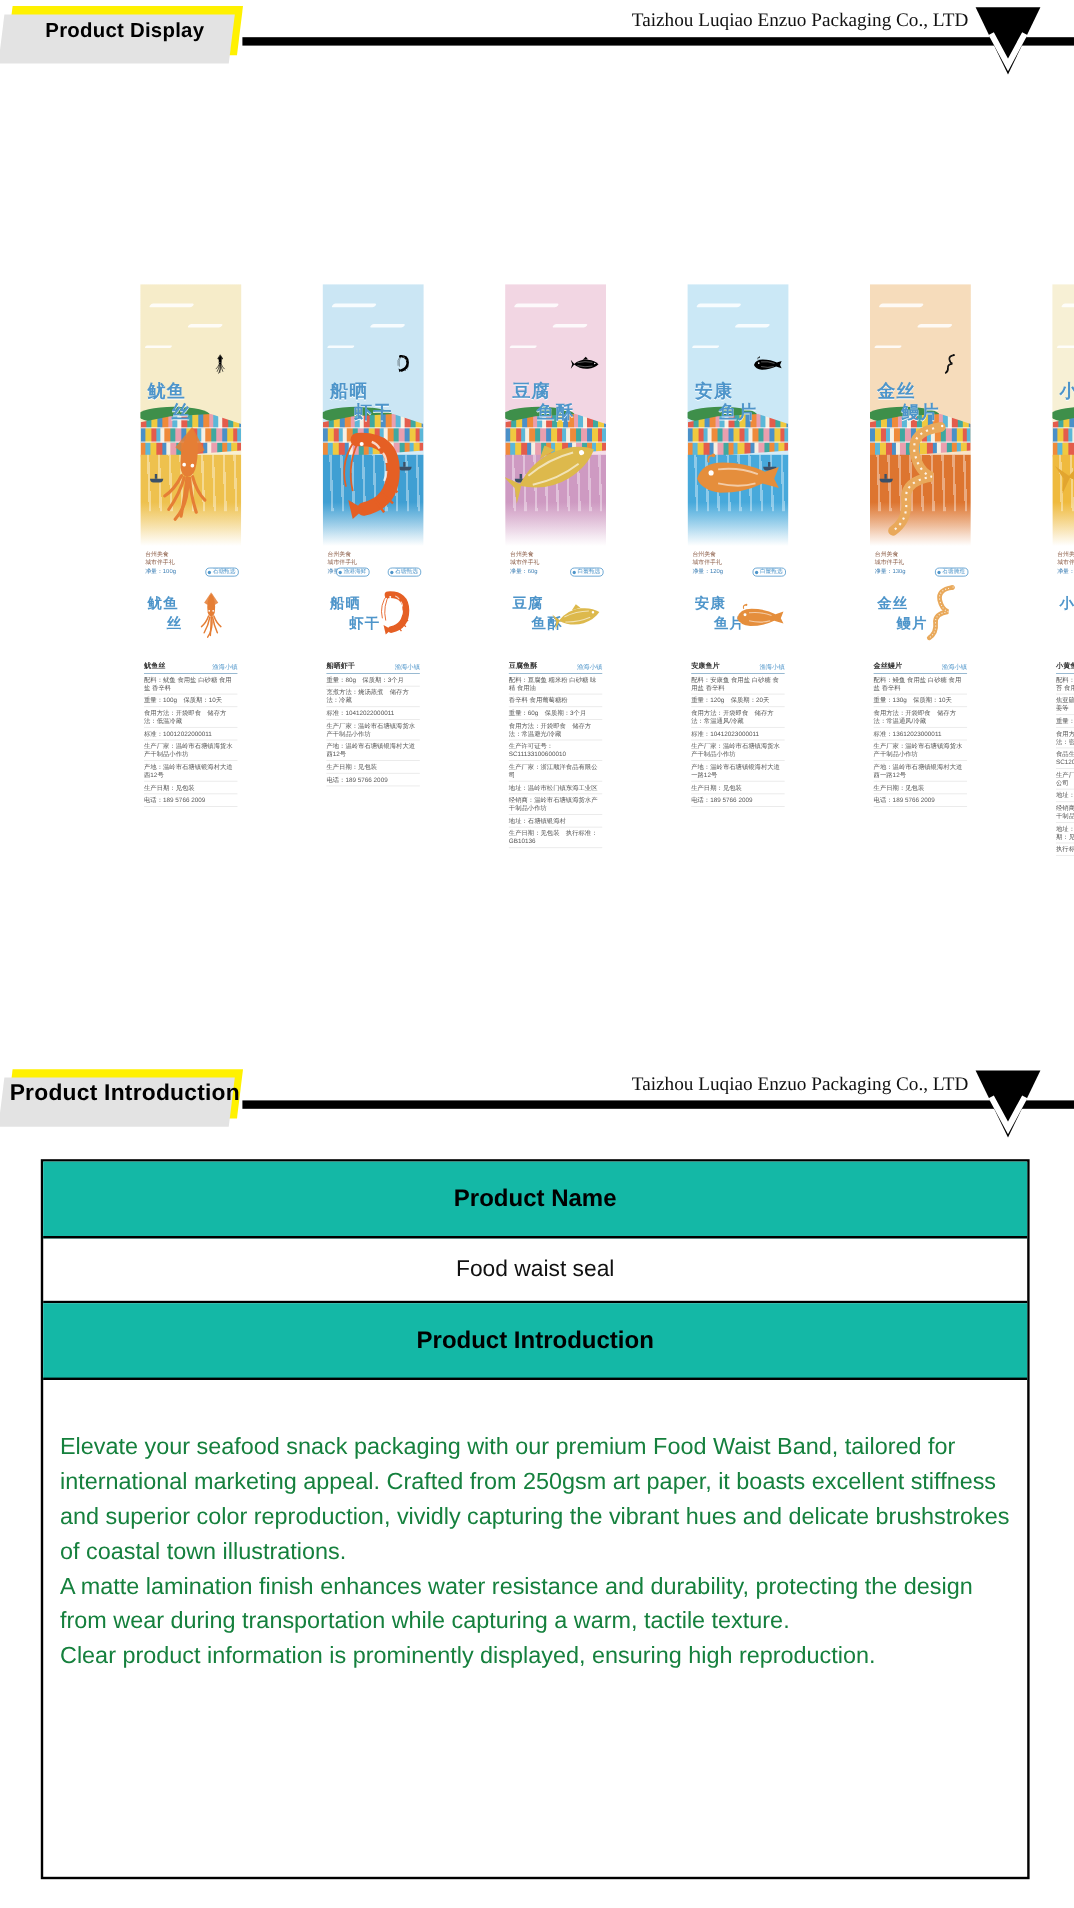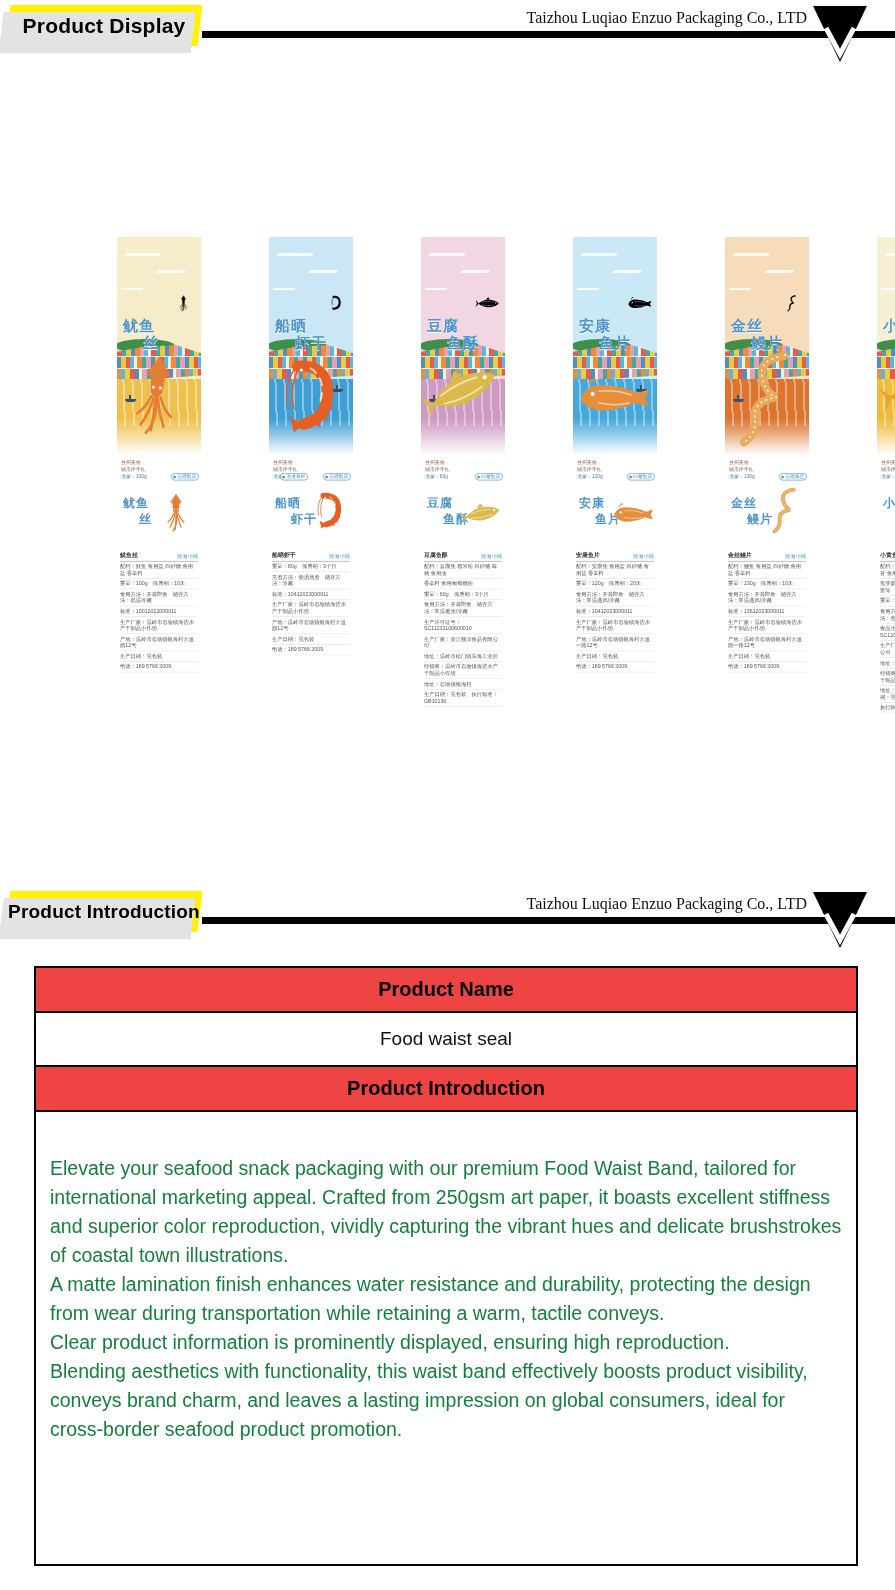--- a/index.html
+++ b/index.html
@@ -6,21 +6,21 @@
   html,body { background:#fff; }
   body { font-family:"Liberation Sans","DejaVu Sans",sans-serif; }
   .page { position:relative; width:895px; height:1590px; background:#fff; overflow:hidden; }
 
   
   .section-header { position:absolute; left:0; width:895px; height:72px; }
   .hdr-rule { position:absolute; left:202px; right:0; top:31px; height:7px; background:#000; }
   .hdr-label-wrap { position:absolute; left:8px; top:5px; width:192px; height:41px; }
   .hdr-label-bg { position:absolute; inset:0; background:#FFF100; transform:skewX(-7deg); }
   .hdr-label-bg::before { content:""; position:absolute; inset:0; transform:translate(-6px,7px); background:#E3E3E3; z-index:-1; }
-  .hdr-label { position:relative; z-index:2; font-size:21px; font-weight:bold; color:#000; line-height:41px; text-align:center; letter-spacing:.2px; }
+  .hdr-label { position:relative; z-index:2; font-size:17px; font-weight:bold; color:#000; line-height:41px; text-align:center; letter-spacing:.2px; }
   .hdr-company { position:absolute; right:88px; top:9px; font-family:"Liberation Serif","DejaVu Serif",serif; font-size:16px; color:#111;margin-left:44px; }
   .hdr-tri { position:absolute; left:811px; top:2px; width:58px; height:62px; z-index:2; }
 
   
   .packages { position:absolute; left:93px; top:237px; display:flex; gap:44px; }
   .pkg { position:relative; width:84px; height:430px;margin-left:24px; }
   .scene { position:absolute; top:0; left:0; right:0; height:218px; overflow:hidden;
            background:linear-gradient(180deg, var(--sky) 0%, var(--sky) 58%, #fff 96%); }
   .streak { position:absolute; background:rgba(255,255,255,.85); border-radius:2px; transform:skewX(-35deg); }
   .s1 { left:8px; top:16px; width:36px; height:3px; }
@@ -77,21 +77,21 @@
   .info-table { position:absolute; left:3px; right:3px; top:314px; }
   .info-scale { transform:scale(.66); transform-origin:0 0; width:151.5%; }
   .tbl-head { display:flex; justify-content:space-between; align-items:flex-end; border-bottom:1.5px solid #7FA8C6; padding-bottom:2px; }
   .tbl-name { font-weight:bold; color:#333; font-size:9px; }
   .tbl-logo { color:#4E95CA; font-size:8px; }
   .info-row { font-size:8px; color:#555; line-height:10px; padding:2.5px 0; border-bottom:1px solid #E6E6E6; }
 
   
   .intro-table { position:absolute; left:34px; top:966px; width:824px; height:600px; border:2px solid #000; background:#fff; }
   .it-row { display:flex; align-items:center; justify-content:center; border-bottom:2px solid #000; }
-  .it-yellow { height:45px; background:#ef4444; font-size:20px; font-weight:bold; color:#000; }
+  .it-yellow { height:64px; background:#14b8a6; font-size:20px; font-weight:bold; color:#000; }
   .it-white { height:54px; font-size:19px; color:#111; }
   .intro-body { padding:42px 14px 0; font-size:19.5px; line-height:29px; text-align:left; color:#15803d; }
 </style>
 </head>
 <body>
 
 <svg width="0" height="0" style="position:absolute" aria-hidden="true">
   <defs>
     <symbol id="sym-tri" viewBox="0 0 58 62">
       <polygon points="2,4 56,4 29,60" fill="#000"></polygon>
@@ -608,19 +608,18 @@
         </svg>
       </div>
   </div>
 
   <div class="intro-table">
     <div class="it-row it-yellow">Product Name</div>
     <div class="it-row it-white">Food waist seal</div>
     <div class="it-row it-yellow">Product Introduction</div>
     <div class="intro-body">
         <div>Elevate your seafood snack packaging with our premium Food Waist Band, tailored for international marketing appeal. Crafted from 250gsm art paper, it boasts excellent stiffness and superior color reproduction, vividly capturing the vibrant hues and delicate brushstrokes of coastal town illustrations.</div>
-        <div>A matte lamination finish enhances water resistance and durability, protecting the design from wear during transportation while retaining a warm, tactile conveys.</div>
+        <div>A matte lamination finish enhances water resistance and durability, protecting the design from wear during transportation while capturing a warm, tactile texture.</div>
         <div>Clear product information is prominently displayed, ensuring high reproduction.</div>
-        <div>Blending aesthetics with functionality, this waist band effectively boosts product visibility, conveys brand charm, and leaves a lasting impression on global consumers, ideal for cross-border seafood product promotion.</div>
       </div>
   </div>
 
 </div>
 
 </body></html>

